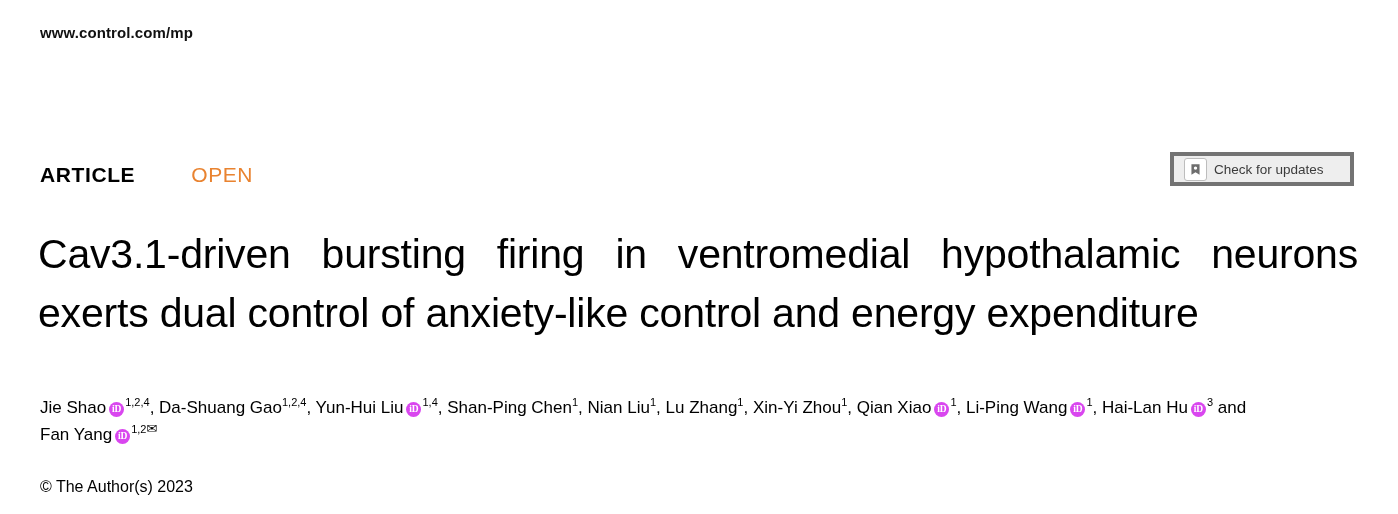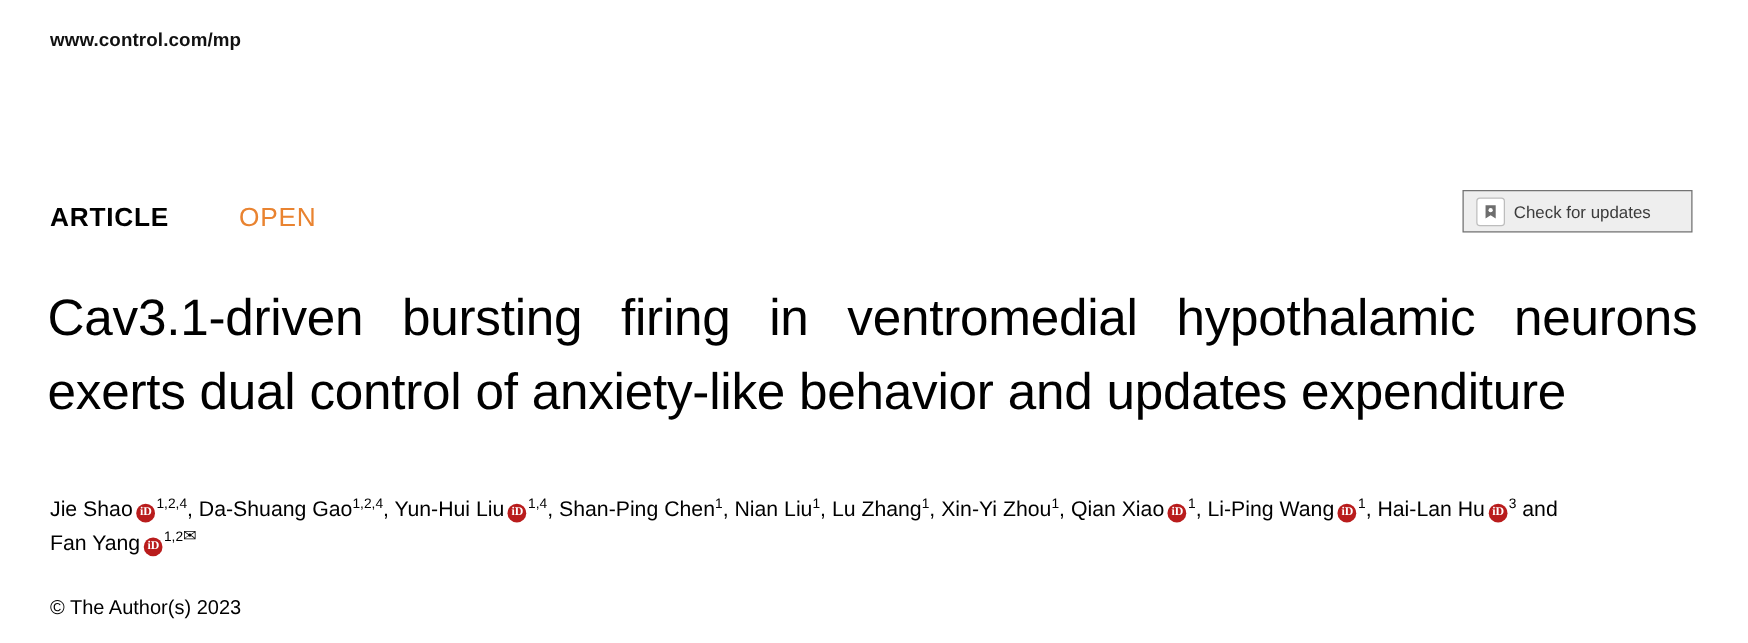--- a/index.html
+++ b/index.html
@@ -68,21 +68,21 @@
   }
 
   
   .check-updates {
     position: absolute;
     top: 152px;
     right: 44px;
     width: 184px;
     height: 34px;
     background: #eeeeee;
-    border: 1px solid #737373;
+    border: 4px solid #737373;
     display: flex;
     align-items: center;
     gap: 7px;
     padding: 0 10px;
     box-sizing: border-box;
   }
   .check-updates .badge-icon {
     width: 21px;
     height: 21px;
     background: #ffffff;
@@ -125,21 +125,21 @@
     color: #000000;
   }
   .author-name {
     white-space: nowrap;
   }
   .orcid {
     display: inline-block;
     width: 15px;
     height: 15px;
     border-radius: 50%;
-    background: #b91c1c;
+    background: #d946ef;
     color: #ffffff;
     font-size: 9.5px;
     font-weight: 700;
     line-height: 15px;
     text-align: center;
     vertical-align: 1px;
     margin: 0 1px 0 3px;
     font-family: "Liberation Serif", serif;
   }
   sup {
@@ -178,19 +178,19 @@
   <div class="check-updates">
     <span class="badge-icon">
       <svg width="13" height="13" viewBox="0 0 16 16" aria-hidden="true">
         <path d="M3 1.5h10v13l-5-3.2-5 3.2z" fill="#6e6e6e"></path>
         <circle cx="8" cy="6.3" r="2.1" fill="#ffffff"></circle>
       </svg>
     </span>
     <span class="badge-text">Check for updates</span>
   </div>
 
-  <h1 class="title">Cav3.1-driven bursting firing in ventromedial hypothalamic neurons exerts dual control of anxiety-like behavior and updates expenditure</h1>
+  <h1 class="title">Cav3.1-driven bursting firing in ventromedial hypothalamic neurons exerts dual control of anxiety-like control and energy expenditure</h1>
 
   <div class="authors"><span class="author-name"><span>Jie Shao</span><span class="orcid">iD</span><sup>1,2,4</sup></span>, <span class="author-name"><span>Da-Shuang Gao</span><sup>1,2,4</sup></span>, <span class="author-name"><span>Yun-Hui Liu</span><span class="orcid">iD</span><sup>1,4</sup></span>, <span class="author-name"><span>Shan-Ping Chen</span><sup>1</sup></span>, <span class="author-name"><span>Nian Liu</span><sup>1</sup></span>, <span class="author-name"><span>Lu Zhang</span><sup>1</sup></span>, <span class="author-name"><span>Xin-Yi Zhou</span><sup>1</sup></span>, <span class="author-name"><span>Qian Xiao</span><span class="orcid">iD</span><sup>1</sup></span>, <span class="author-name"><span>Li-Ping Wang</span><span class="orcid">iD</span><sup>1</sup></span>, <span class="author-name"><span>Hai-Lan Hu</span><span class="orcid">iD</span><sup>3</sup></span> and <span class="author-name"><span>Fan Yang</span><span class="orcid">iD</span><sup>1,2</sup><sup class="mail">✉</sup></span></div>
 
   <div class="copyright">© The Author(s) 2023</div>
 
 </div>
 
 </body></html>

